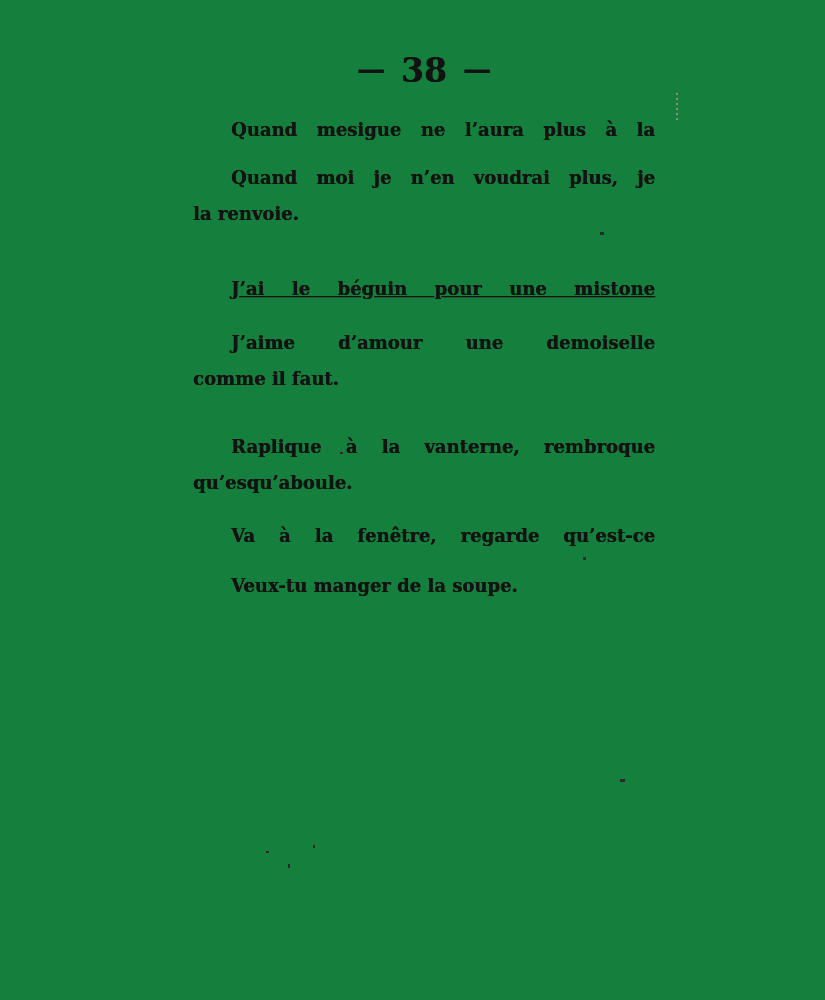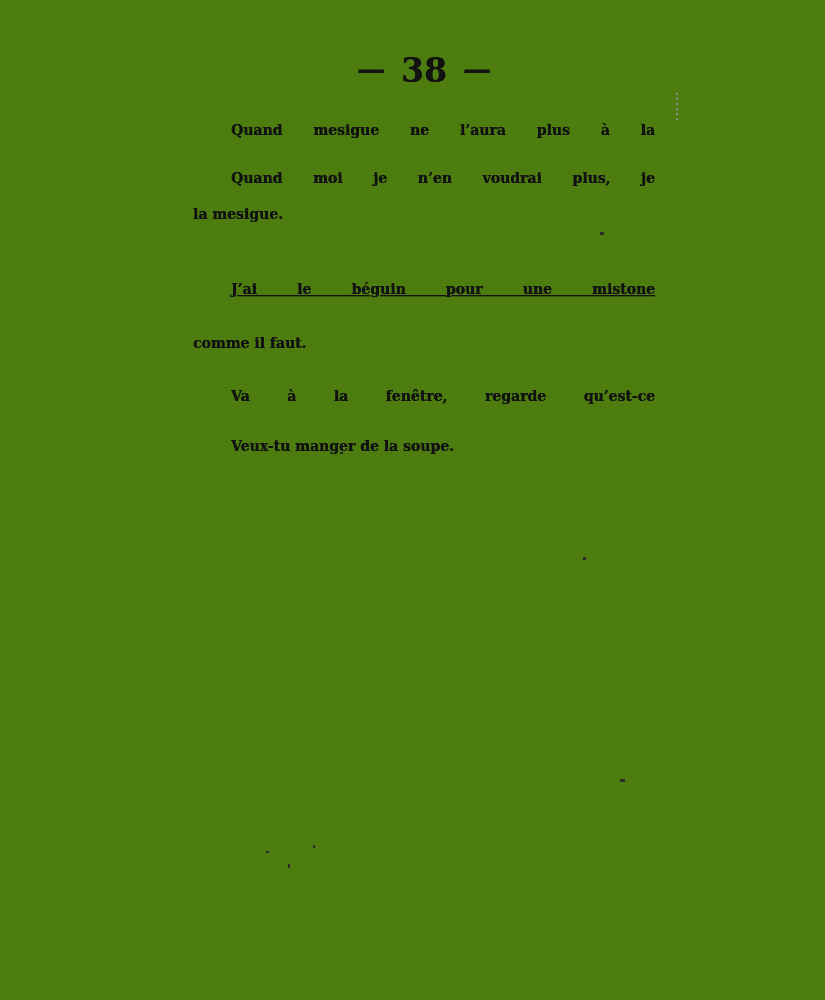--- a/index.html
+++ b/index.html
@@ -4,21 +4,21 @@
 <style>
   html, body {
     margin: 0;
     padding: 0;
     background: #ffffff;
   }
   .sheet {
     position: relative;
     width: 825px;
     height: 1000px;
-    background: #4d7c0f;
+    background: #15803d;
     overflow: hidden;
     font-family: "DejaVu Serif", "Liberation Serif", serif;
     font-weight: 700;
     color: #121212;
   }
   
   .page-header {
     margin: 52px 0 0 193px;
     width: 462px;
     text-align: center;
@@ -33,21 +33,21 @@
     top: -3px;
     font-size: 28px;
   }
   .page-header .num {
     margin: 0 16px;
   }
   
   .text-block {
     margin-left: 193px;
     width: 462px;
-    font-size: 14px;
+    font-size: 18px;
     line-height: 36px;
     text-shadow: 0.35px 0.35px 0 currentColor;
   }
   .para { margin: 0; }
   .line { display: block; text-align: left; }
   .line.indent { text-indent: 38px; }
   .line.just {
     text-align: justify;
     text-align-last: justify;
   }
@@ -85,31 +85,36 @@
   </div>
 
   <div class="text-block">
 
     <p class="para p1">
       <span class="line just indent">Quand mesigue ne l’aura plus à la</span>
     </p>
 
     <p class="para p2">
       <span class="line just indent">Quand moi je n’en voudrai plus, je</span>
-      <span class="line">la mesigue.</span>
+      <span class="line">la renvoie.</span>
     </p>
 
     <p class="para p3">
       <span class="line just indent">J’ai le béguin pour une mistone</span>
     </p>
 
     <p class="para p4">
+      <span class="line just indent">J’aime d’amour une demoiselle</span>
       <span class="line">comme il faut.</span>
     </p>
 
+    <p class="para p5">
+      <span class="line just indent">Raplique à la vanterne, rembroque</span>
+      <span class="line">qu’esqu’aboule.</span>
+    </p>
 
     <p class="para p6">
       <span class="line just indent">Va à la fenêtre, regarde qu’est-ce</span>
     </p>
 
 
     <p class="para p8">
       <span class="line indent">Veux-tu manger de la soupe.</span>
     </p>
 

